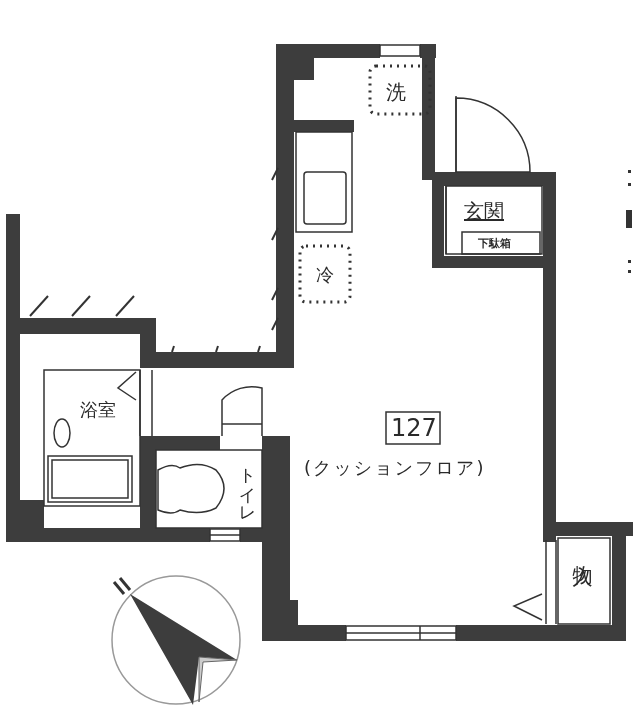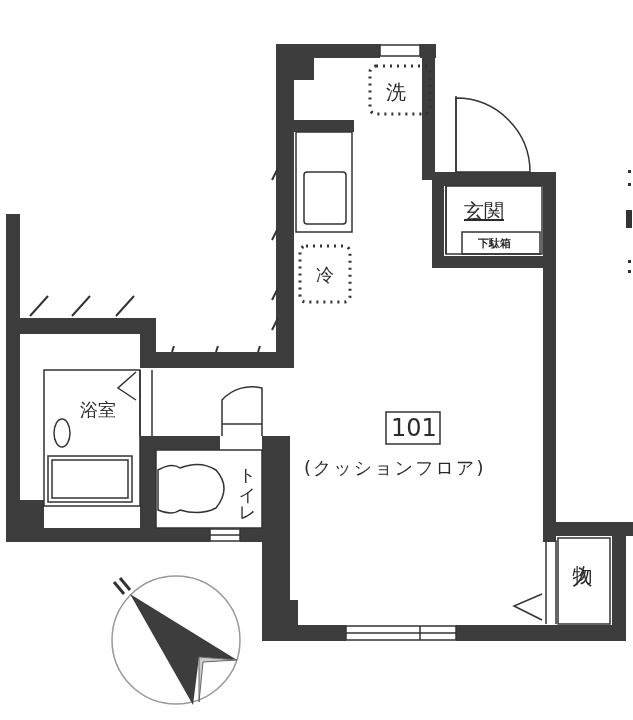--- a/index.html
+++ b/index.html
@@ -138,14 +138,14 @@
   </g>
 </svg>
 
 <div class="lbl" style="left:386px;top:79px;font-size:20px;">洗</div>
 <div class="lbl" style="left:316px;top:263px;font-size:18px;">冷</div>
 <div class="lbl" style="left:464px;top:198px;font-size:20px;text-decoration:underline;">玄関</div>
 <div class="lbl" style="left:478px;top:236px;font-size:11px;font-weight:bold;">下駄箱</div>
 <div class="lbl" style="left:80px;top:398px;font-size:18px;">浴室</div>
 <div class="lbl vert" style="left:238px;top:456px;font-size:17px;line-height:20px;">トイレ</div>
 <div class="lbl vert" style="left:570px;top:550px;font-size:20px;">物入</div>
-<div class="lbl" style="left:391px;top:414px;font-size:24px;">101</div>
+<div class="lbl" style="left:391px;top:414px;font-size:24px;">127</div>
 <div class="lbl" style="left:304px;top:456px;font-size:18px;letter-spacing:2px;">(クッションフロア)</div>
 
 </body></html>

